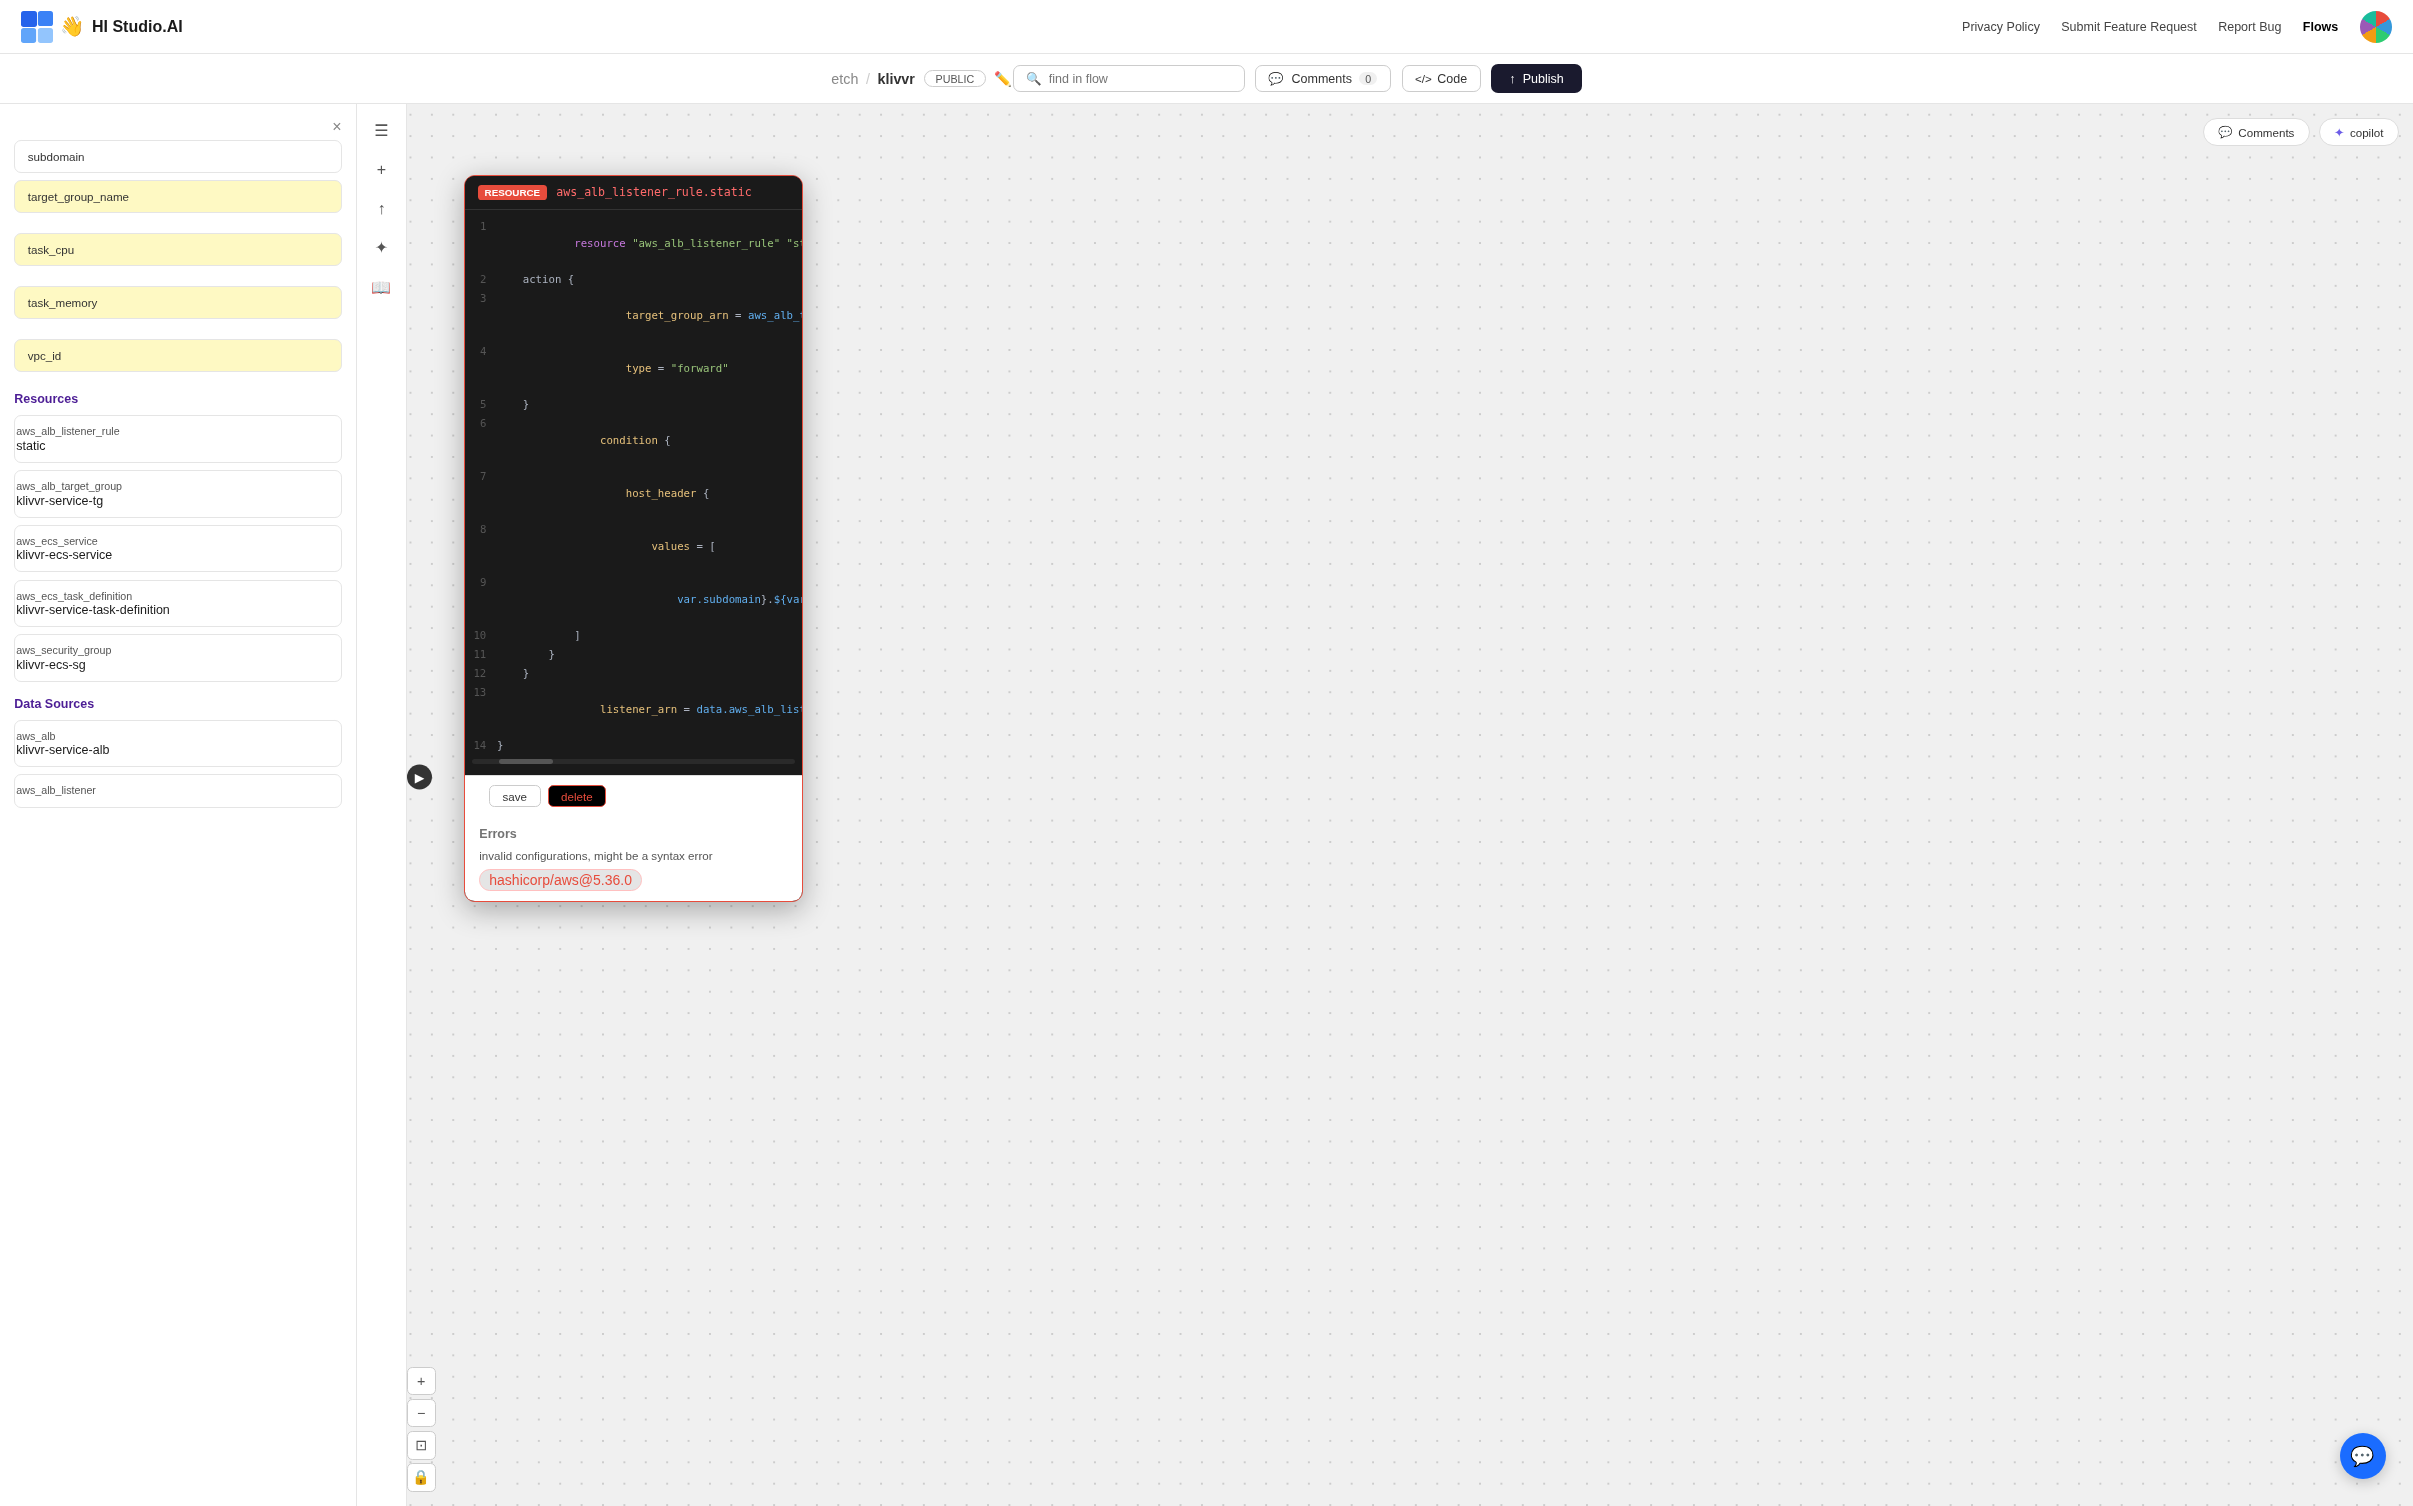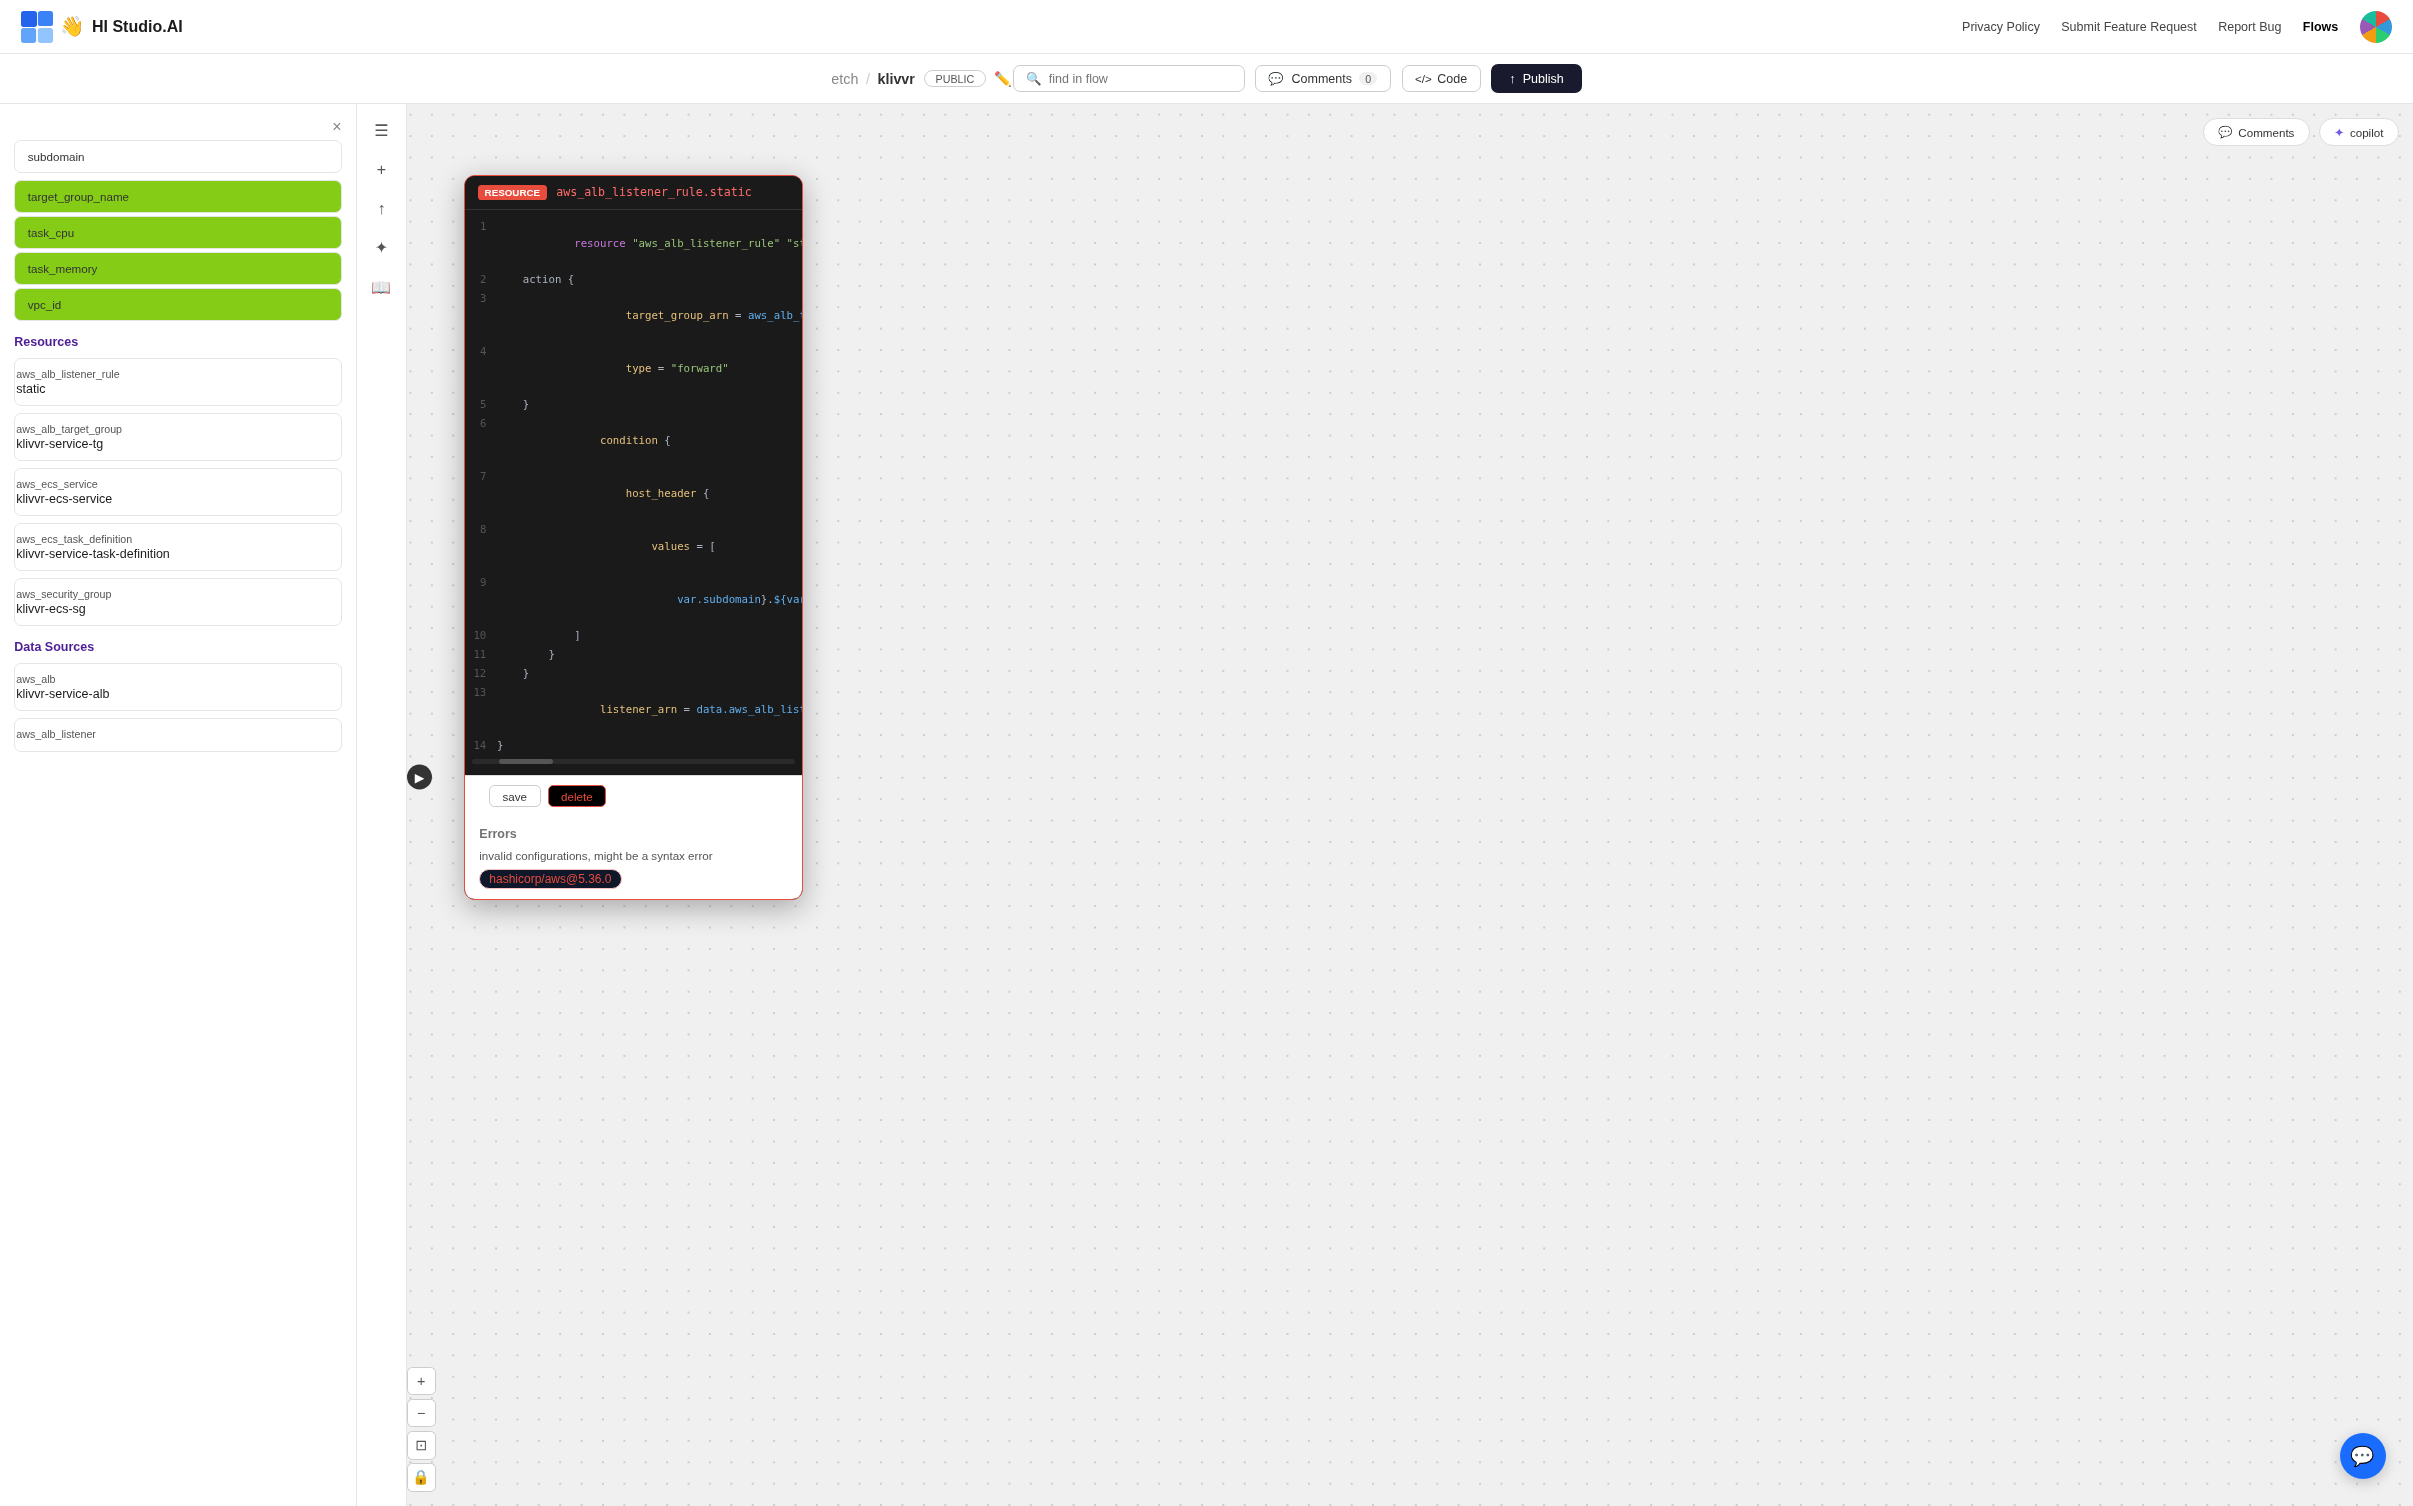--- a/index.html
+++ b/index.html
@@ -67,22 +67,22 @@
     .main-layout { display: flex; height: calc(100vh - 104px); }
 
     
     .sidebar {
       width: 357px; background: #fff; border-right: 0.9px solid #e5e5e5;
       overflow-y: auto; padding: 0 14.3px 14.3px;
       flex-shrink: 0;
     }
     .sidebar-item {
       border: 0.9px solid #e5e5e5; border-radius: 7.1px; padding: 9px 12.5px;
-      margin-bottom: 3px; cursor: pointer; font-size: 11.6px; color: #333;
-      background: #84cc16;
+      margin-bottom: 20px; cursor: pointer; font-size: 11.6px; color: #333;
+      background: #fef9c3;
     }
     .sidebar-section-title {
       font-size: 12.5px; font-weight: 700; color: #4c1d95;
       margin: 14.3px 0 9px;
     }
     .resource-item {
       border: 0.9px solid #e5e5e5; border-radius: 7.1px; padding: 9px 1px;
       margin-bottom: 7.1px; cursor: pointer; background: #fff;
     }
     .resource-item-type { font-size: 10.7px; color: #555; margin-bottom: 1.8px; }
@@ -186,22 +186,22 @@
       cursor: pointer; font-size: 11.6px; background: #fff; color: #333;
     }
     .delete-btn {
       border: 0.9px solid #e74c3c; border-radius: 5.4px; padding: 3.6px 12.5px;
       cursor: pointer; font-size: 11.6px; background: #000000; color: #e74c3c;
     }
     .errors-section { padding: 10.7px 14.3px; background: #fff; }
     .errors-title { color: #737373; font-size: 12.5px; font-weight: 700; margin-bottom: 8px; }
     .errors-msg { font-size: 11.6px; color: #555; margin-bottom: 7.1px; }
     .error-badge {
-      display: inline-block; background: #0f172a; border: 0.9px solid #ffc0c0;
-      border-radius: 10.7px; padding: 1.8px 9px; font-size: 12px; color: #e74c3c;
+      display: inline-block; background: #e5e5e5; border: 0.9px solid #ffc0c0;
+      border-radius: 10.7px; padding: 1.8px 9px; font-size: 14px; color: #e74c3c;
     }
 
     
     .canvas-top-btns {
       position: absolute; top: 14.3px; right: 14.3px;
       display: flex; gap: 9px; z-index: 20;
     }
     .canvas-comments-btn {
       display: flex; align-items: center; gap: 5.4px;
       background: rgba(255,255,255,0.95); border: 0.9px solid #ddd;

